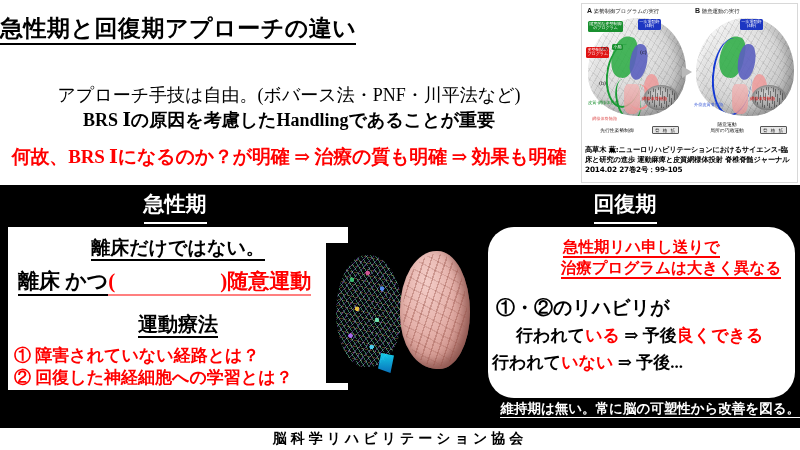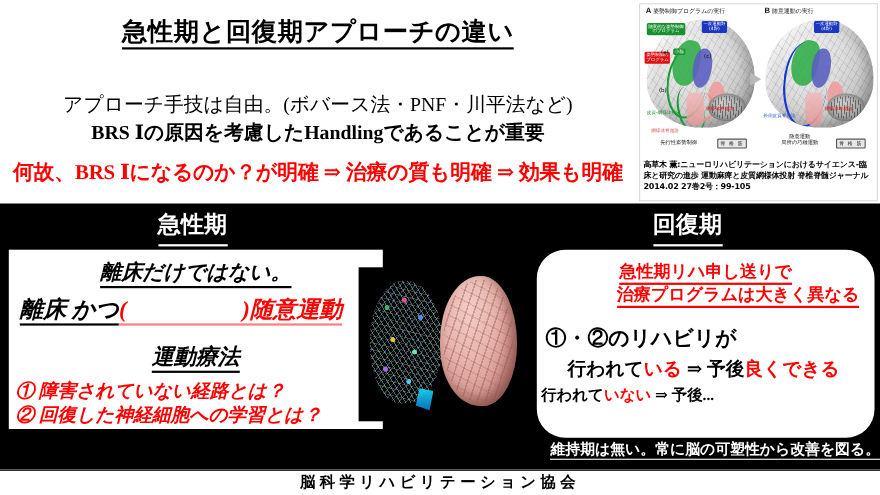--- a/index.html
+++ b/index.html
@@ -16,21 +16,21 @@
   }
 
   
   .header {
     position: absolute; left: 0; top: 0;
     width: 800px; height: 185px;
     background: #ffffff;
   }
   .slide-title {
     position: absolute; left: 0; top: 13px; width: 578px;
-    text-align: center;
+    text-align: left;
     font-size: 23px; font-weight: bold; color: #000000;
     letter-spacing: 0.5px;
     white-space: nowrap;
   }
   .slide-title span.u {
     border-bottom: 2px solid #000; padding-bottom: 2px;
   }
   .hdr-line {
     position: absolute; left: 0; width: 578px;
     text-align: center; color: #000000;
@@ -207,21 +207,21 @@
   }
   .sec-head span.u { border-bottom: 2px solid #ffffff; padding-bottom: 6px; }
   .sec-head.left  { left: 0; width: 350px; text-align: center; }
   .sec-head.right { left: 450px; width: 350px; text-align: center; }
 
   .panel {
     position: absolute;
     background: #ffffff;
     color: #000000;
   }
-  .panel.left  { left: 8px;   top: 42px; width: 340px; height: 163px; font-style: italic; }
+  .panel.left  { left: 8px;   top: 42px; width: 340px; height: 163px; }
   .panel.right { left: 488px; top: 42px; width: 307px; height: 171px; border-radius: 26px; }
 
   .p-line { position: absolute; white-space: nowrap; font-weight: bold; }
 
   .l1 { top: 8px; left: 0; width: 340px; text-align: center; font-size: 19px; }
   .l1 span.u { border-bottom: 2px solid #000; padding-bottom: 1px; }
 
   .l2 { top: 40px; left: 10px; font-size: 21px; }
   .l2 .blk { color: #000; border-bottom: 2px solid #000; padding-bottom: 1px; }
   .l2 .red { color: #ff0000; border-bottom: 2px solid #ff7f7f; padding-bottom: 1px; }
@@ -231,21 +231,21 @@
 
   .l4 { top: 117px; left: 6px; font-size: 17px; color: #ff0000; }
   .l5 { top: 139px; left: 6px; font-size: 17px; color: #ff0000; }
 
   .r1 { top: 10px; left: 0; width: 307px; text-align: center; font-size: 15.5px; color: #ff0000; }
   .r2 { top: 31px; left: 0; width: 366px; text-align: center; font-size: 15.5px; color: #ff0000; }
   .r1 span.u, .r2 span.u { border-bottom: 2px solid #ff0000; padding-bottom: 1px; }
 
   .r3 { top: 68px; left: 8px;  font-size: 19px; color: #000; }
   .r4 { top: 97px; left: 28px; font-size: 17px; color: #000; }
-  .r5 { top: 124px; left: 4px; font-size: 14px; color: #000; }
+  .r5 { top: 124px; left: 4px; font-size: 17px; color: #000; }
   .rd { color: #ff0000; }
   .arr { color: #000; font-weight: bold; }
 
   
   .brain-photo {
     position: absolute; left: 326px; top: 58px;
     width: 150px; height: 140px;
     background: #000000;
     overflow: hidden;
   }

